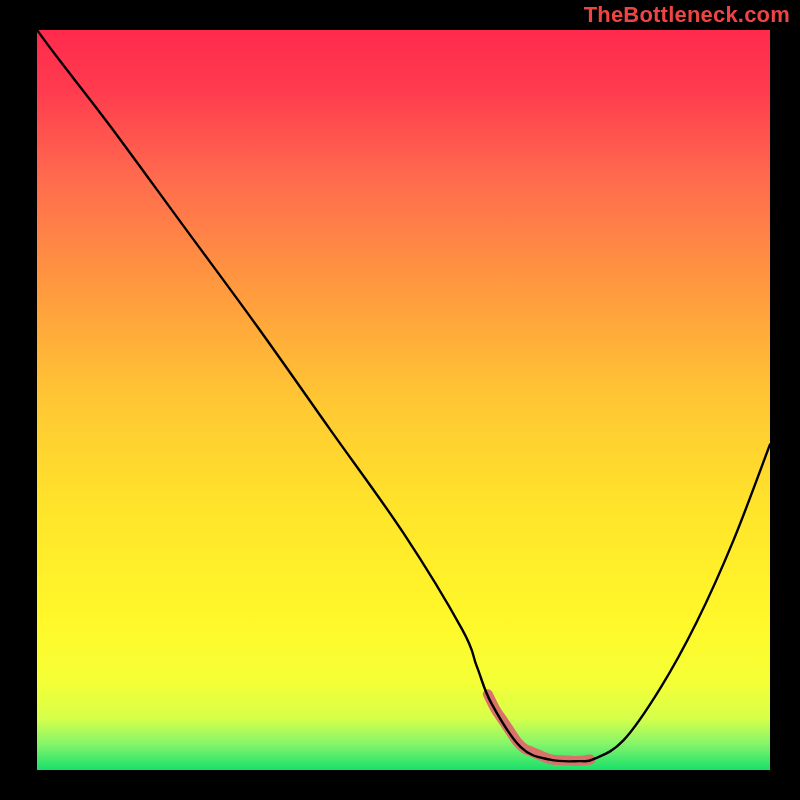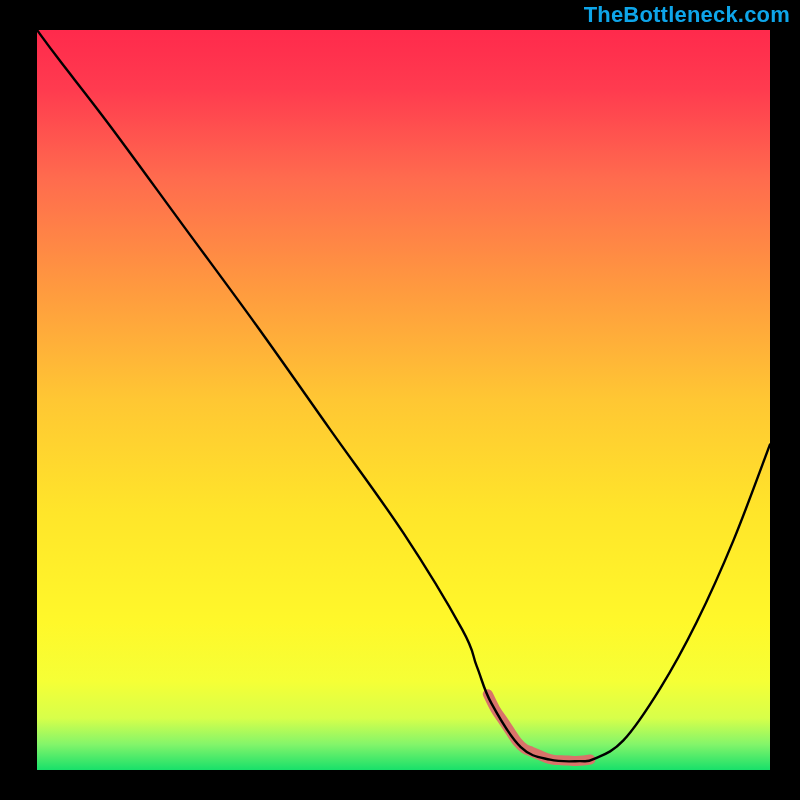--- a/index.html
+++ b/index.html
@@ -15,21 +15,21 @@
     width: 800px;
     height: 800px;
   }
   .watermark {
     position: absolute;
     top: 2px;
     right: 10px;
     font-family: Arial, Helvetica, sans-serif;
     font-size: 22px;
     font-weight: bold;
-    color: #0ea5e9;
+    color: #ef4444;
     letter-spacing: 0.2px;
     z-index: 10;
   }
   svg {
     display: block;
   }
 </style>
 </head>
 <body>
 <div class="wrap">

